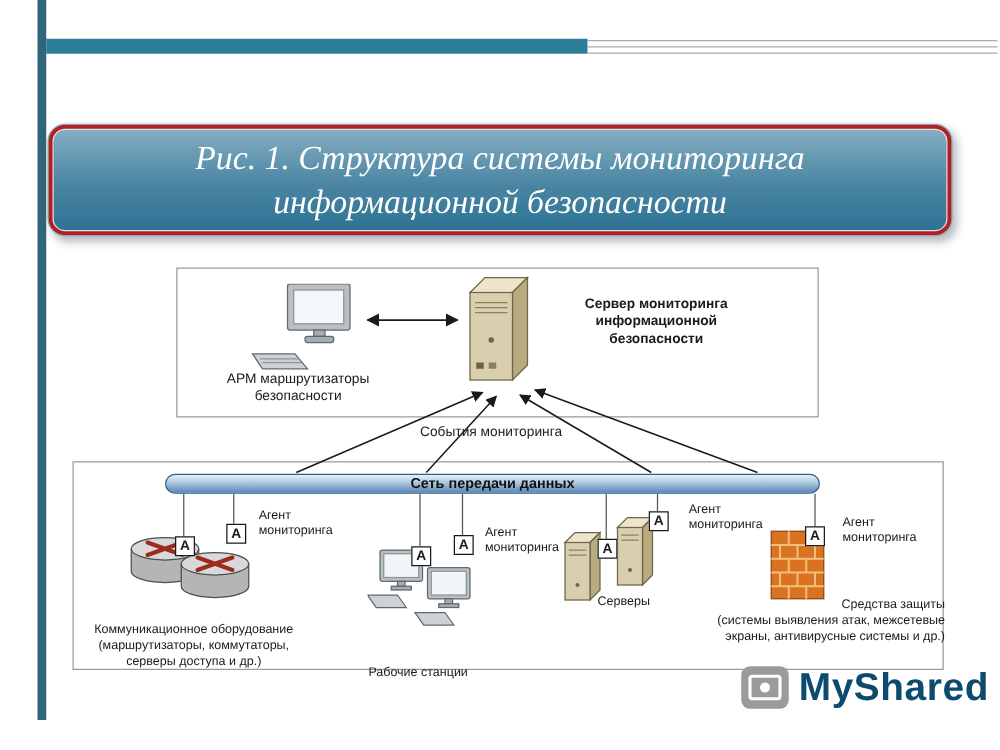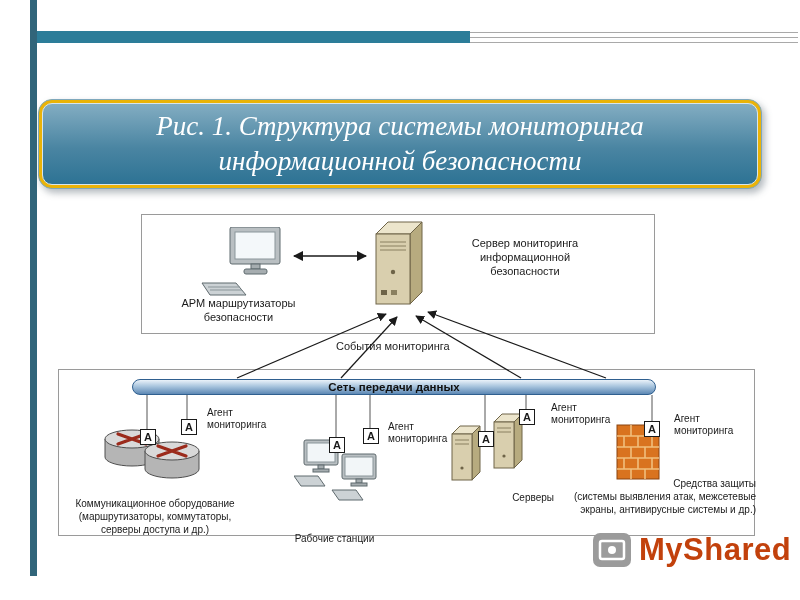--- a/index.html
+++ b/index.html
@@ -13,21 +13,21 @@
 
   
   .left-bar { left:30px; top:0; width:7px; height:576px; background:#31657a; }
   .teal-band { left:37px; top:31px; width:433px; height:12px; background:#2c7d99; }
   .pinline { height:1px; background:#a9a9a9; left:470px; width:328px; }
   .pin1 { top:32px; } .pin2 { top:37px; } .pin3 { top:42px; }
 
   
   .title-outer {
     left:38px; top:99px; width:724px; height:90px;
-    border:1px solid #7fa8bc; border-radius:14px; padding:3px; background:#eab308;
+    border:1px solid #7fa8bc; border-radius:14px; padding:3px; background:#b91c1c;
     box-shadow:3px 4px 7px rgba(90,105,115,.45);
   }
   .title-inner {
     width:100%; height:100%; border-radius:10px; border:1px solid #d7e5ec;
     background:linear-gradient(180deg,#83adc2 0%,#4a85a2 55%,#2d7394 100%);
     display:flex; align-items:center; justify-content:center;
   }
   .title-text {
     font-family:"Liberation Serif", serif; font-style:italic; font-size:27px;
     line-height:1.3; color:#ffffff; text-align:center; white-space:pre-line;
@@ -44,33 +44,33 @@
   .net-bar {
     left:132px; top:379px; width:524px; height:16px; border-radius:8px;
     border:1px solid #2f5f8f;
     background:linear-gradient(180deg,#eaf2f9 0%,#a9c5de 45%,#5d88b4 100%);
     display:flex; align-items:center; justify-content:center;
   }
   .net-label { font-size:11.5px; font-weight:bold; color:#101010; }
 
   
   .lbl { font-size:11px; line-height:1.25; text-align:center; }
-  .lbl-bold { font-weight:normal; }
+  .lbl-bold { font-weight:bold; }
   .admin-label { left:166px; top:297px; width:145px; }
   .server-label { left:450px; top:237px; width:150px; }
   .events-label { left:336px; top:340px; width:150px; text-align:left; color:#222; }
   .agent-label { font-size:10px; line-height:1.2; text-align:left; }
   .ag1 { left:207px; top:407px; width:78px; }
   .ag2 { left:388px; top:421px; width:78px; }
   .ag3 { left:551px; top:402px; width:78px; }
   .ag4 { left:674px; top:413px; width:78px; }
   .caption { font-size:10px; line-height:1.3; text-align:center; }
   .cap1 { left:60px;  top:497px; width:190px; }
   .cap2 { left:272px; top:500px; width:125px;margin-top:32px; }
-  .cap3 { left:444px; top:491px; width:110px;text-align:right; }
+  .cap3 { left:444px; top:475px; width:110px; }
   .cap4 { left:556px; top:477px; width:200px;text-align:right; }
 
   
   .agent-box {
     width:16px; height:16px; background:#ffffff; border:1.6px solid #1a1a1a;
     display:flex; align-items:center; justify-content:center;
     font-size:11px; font-weight:bold;
   }
   .ab1 { left:140px; top:429px; } .ab2 { left:181px; top:419px; }
   .ab3 { left:329px; top:437px; } .ab4 { left:363px; top:428px; }
@@ -82,21 +82,21 @@
   .admin-icon   { left:200px; top:227px; }
   .server-icon  { left:372px; top:220px; }
   .routers-icon { left:98px;  top:426px; }
   .ws-icon      { left:294px; top:438px; }
   .srv-icon     { left:450px; top:412px; }
   .fw-icon      { left:616px; top:424px; }
 
   
   .watermark { left:592px; top:532px; display:flex; align-items:center; gap:7px; }
   .wm-text {
-    font-size:31px; font-weight:bold; color:#c2410c; letter-spacing:0.5px;
+    font-size:31px; font-weight:bold; color:#0c4a6e; letter-spacing:0.5px;
     font-family:"Liberation Sans", sans-serif;
   }
 </style>
 </head>
 <body>
 
 <div class="abs left-bar"></div>
 <div class="abs teal-band"></div>
 <div class="abs pinline pin1"></div>
 <div class="abs pinline pin2"></div>

